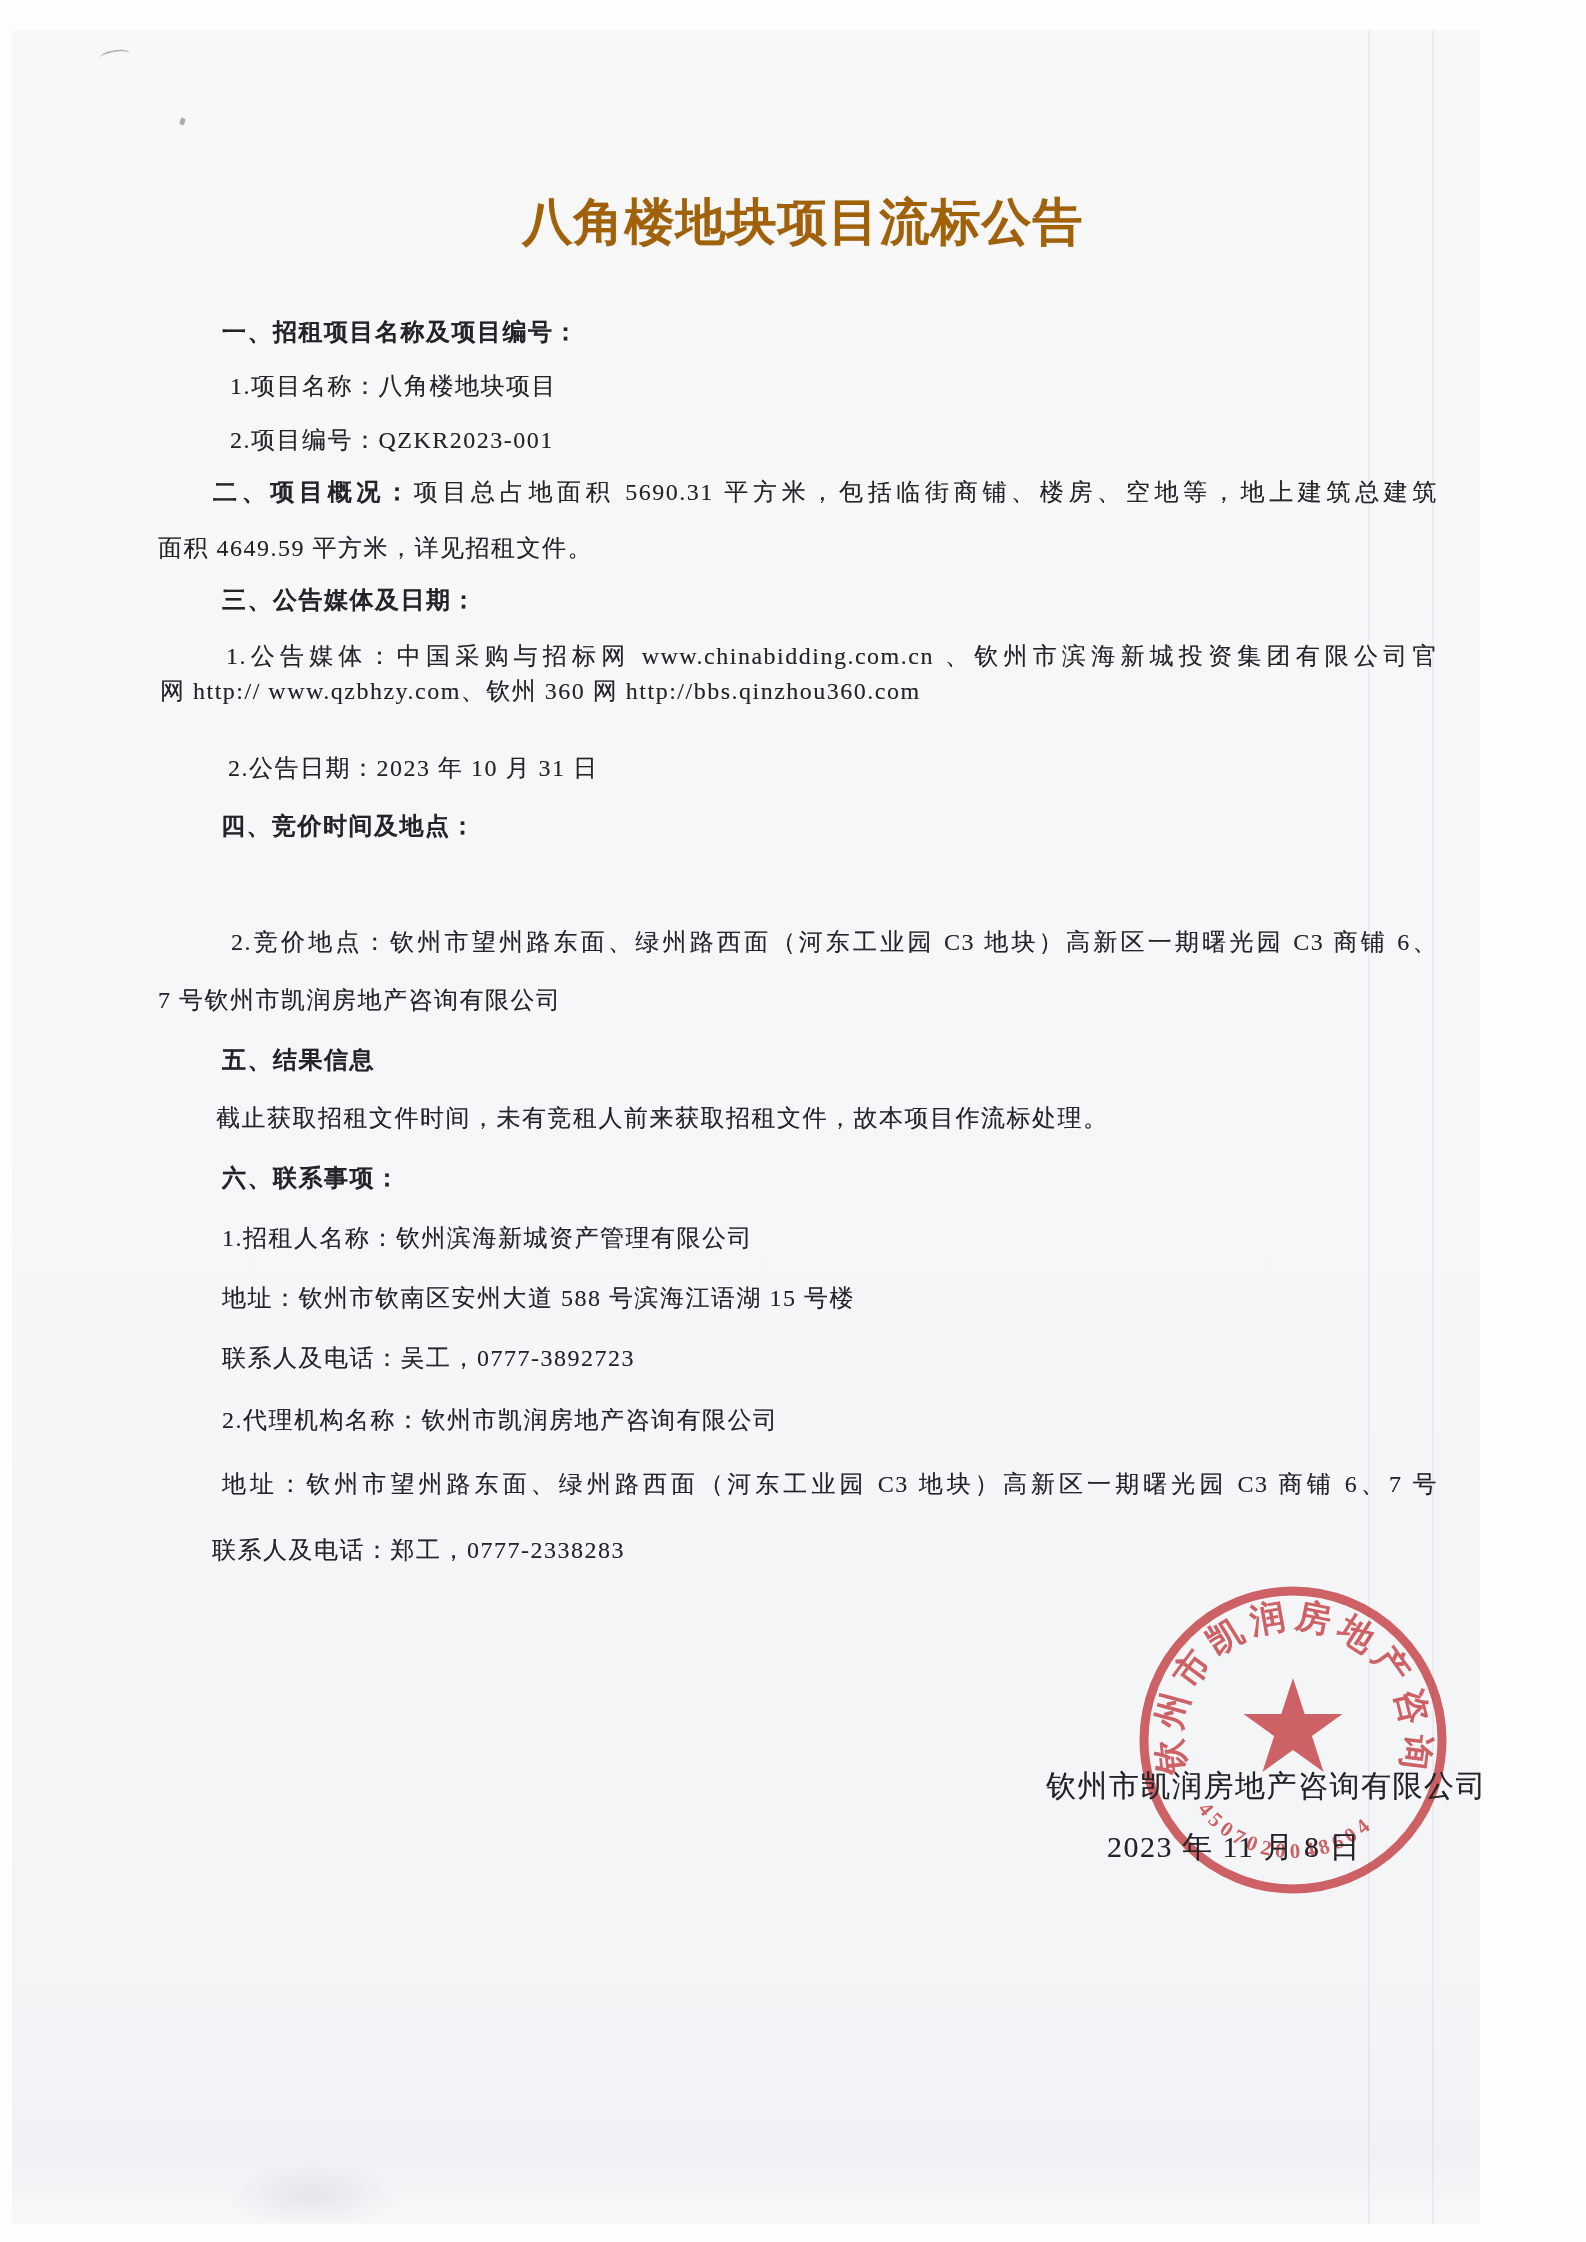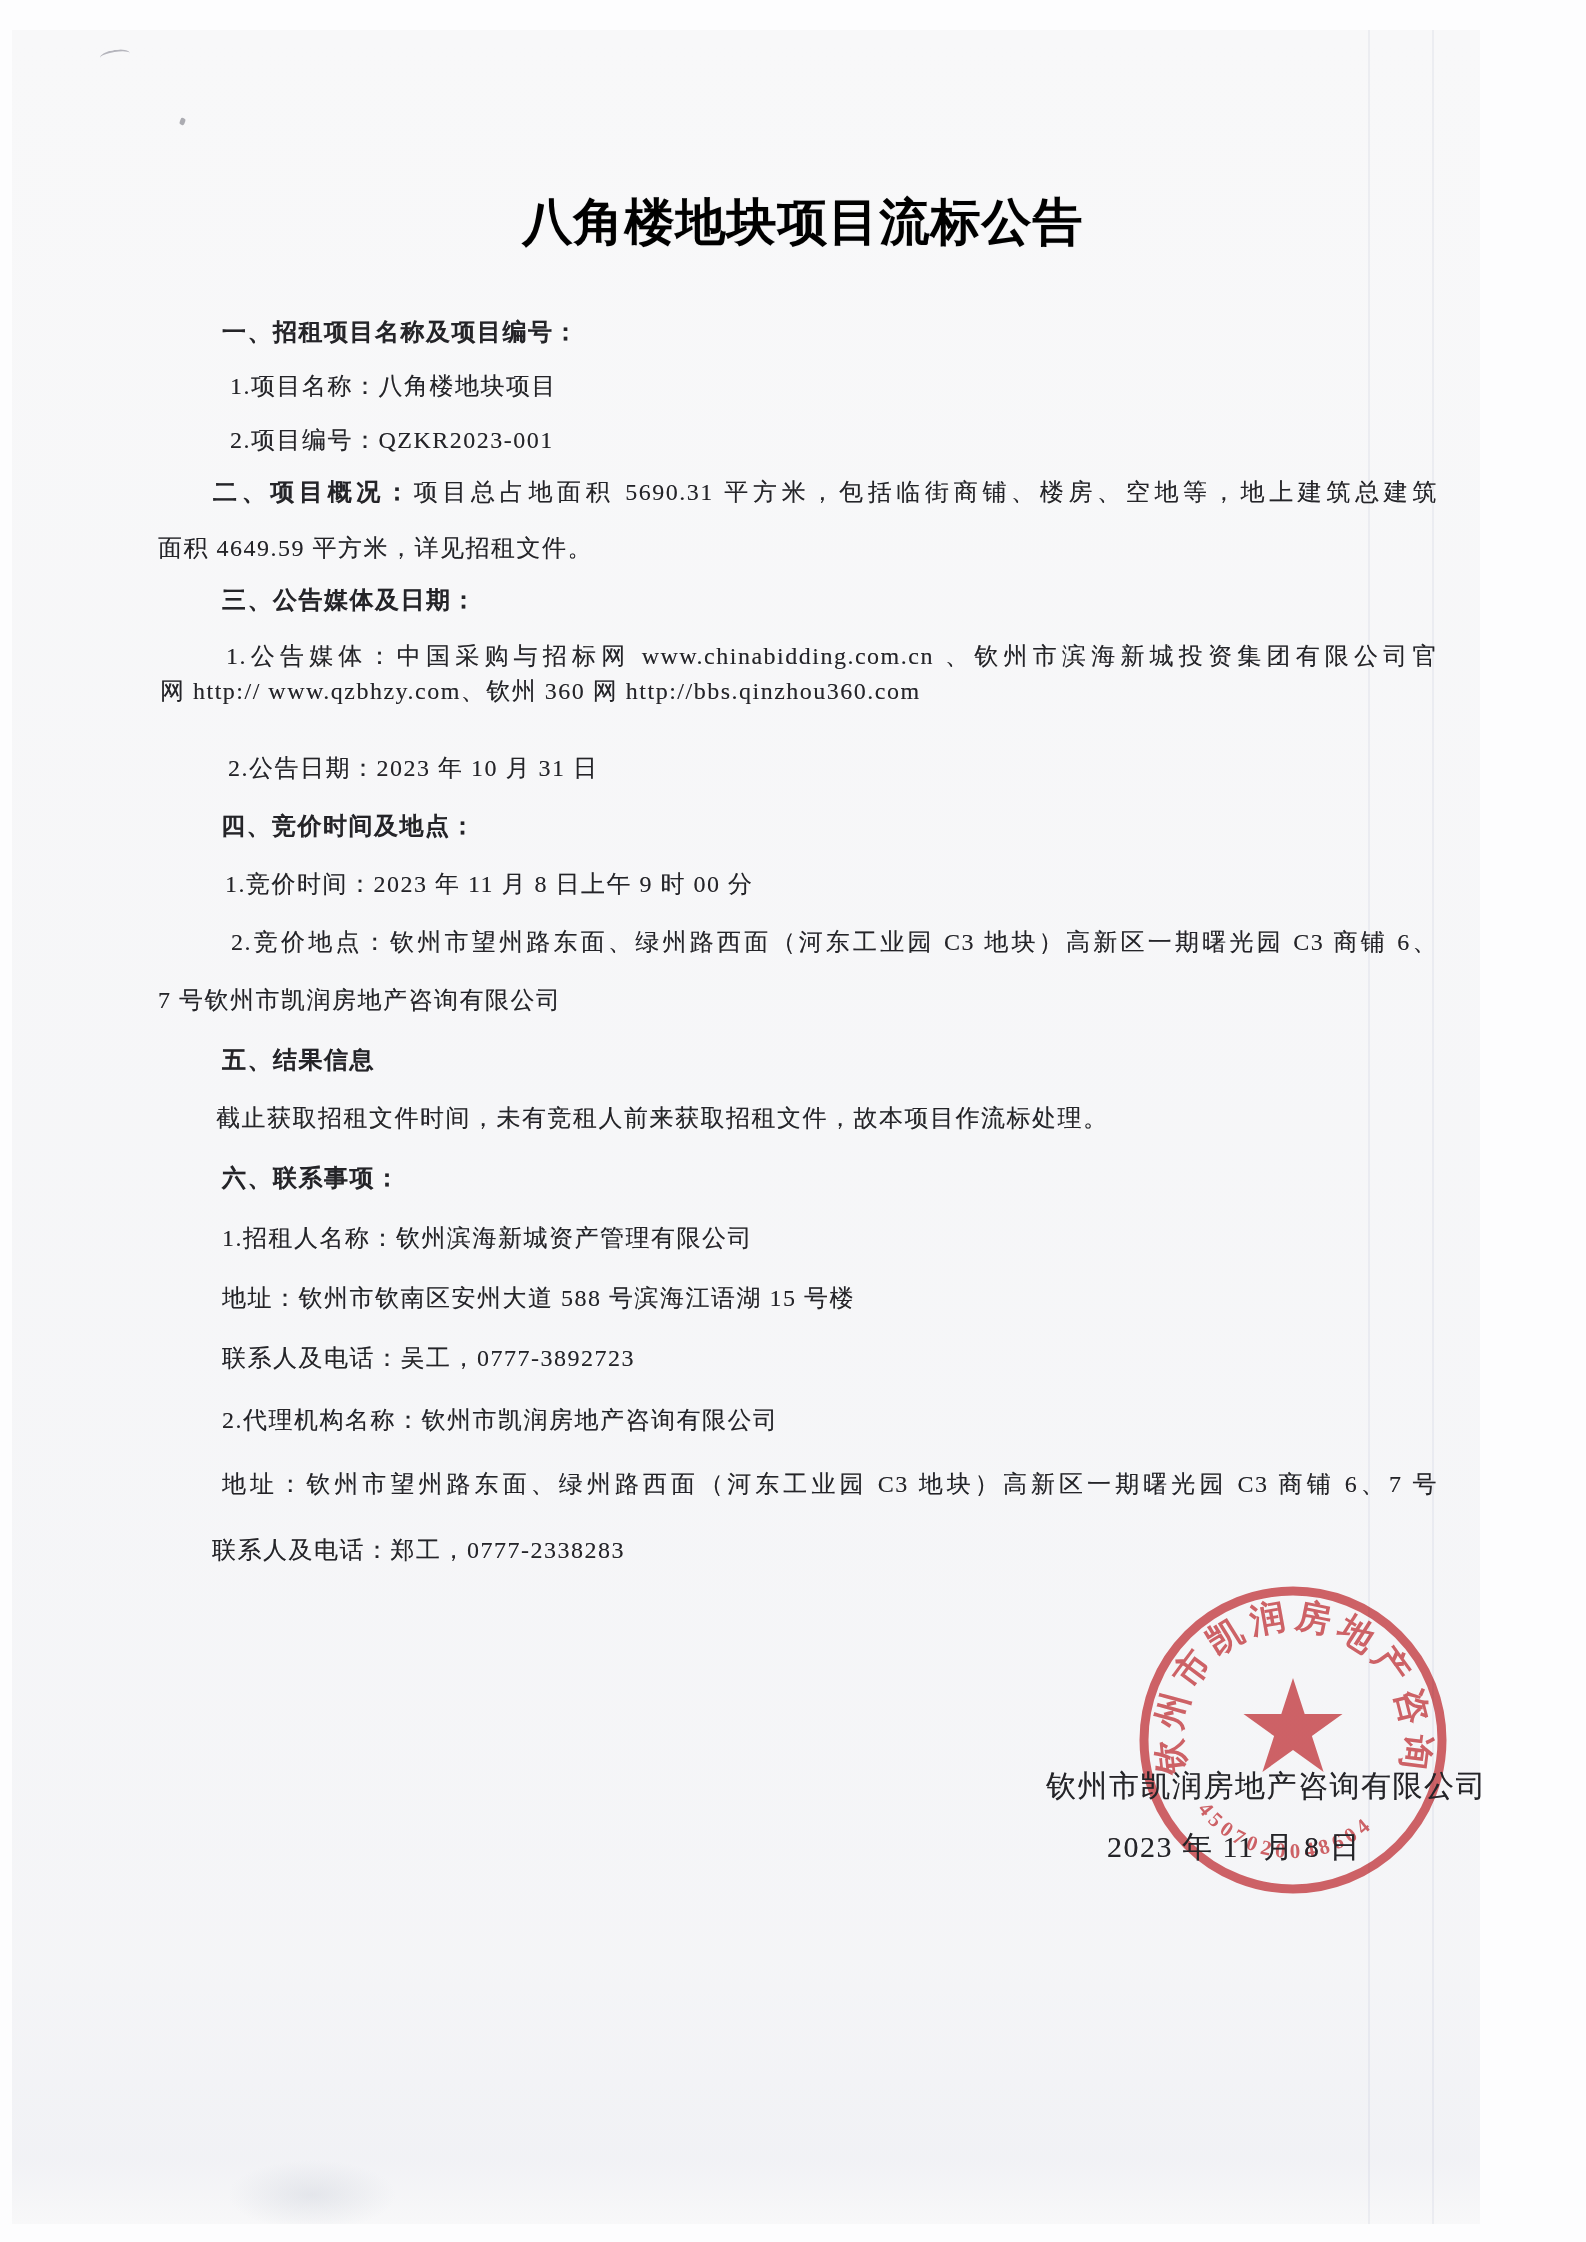--- a/index.html
+++ b/index.html
@@ -25,21 +25,21 @@
     background: rgba(165,168,195,0.14);
   }
 
   .doc-title {
     position: absolute;
     left: 803px; top: 190px;
     transform: translateX(-50%);
     white-space: nowrap;
     font-size: 50px; line-height: 64px;
     font-weight: bold;
-    color: #000000;
+    color: #a16207;
     letter-spacing: 1px;
     text-shadow: 0 0 1px rgba(20,20,25,0.25);
   }
 
   .line {
     position: absolute;
     white-space: nowrap;
     font-size: 24px; line-height: 40px;
     color: #242428;
     letter-spacing: 1.5px;
@@ -106,21 +106,20 @@
   <div class="line" style="left:222px; top:312px"><span class="lead">一、招租项目名称及项目编号：</span><span></span></div>
   <div class="line" style="left:230px; top:366px"><span class="lead"></span><span>1.项目名称：八角楼地块项目</span></div>
   <div class="line" style="left:230px; top:420px"><span class="lead"></span><span>2.项目编号：QZKR2023-001</span></div>
   <div class="line full" style="left:213px; top:472px; width:1225px"><span class="lead">二、项目概况：</span><span>项目总占地面积 5690.31 平方米，包括临街商铺、楼房、空地等，地上建筑总建筑</span></div>
   <div class="line" style="left:158px; top:528px"><span class="lead"></span><span>面积 4649.59 平方米，详见招租文件。</span></div>
   <div class="line" style="left:222px; top:580px"><span class="lead">三、公告媒体及日期：</span><span></span></div>
   <div class="line full" style="left:226px; top:636px; width:1212px"><span class="lead"></span><span>1.公告媒体：中国采购与招标网 www.chinabidding.com.cn 、钦州市滨海新城投资集团有限公司官</span></div>
   <div class="line" style="left:160px; top:671px"><span class="lead"></span><span>网 http:// www.qzbhzy.com、钦州 360 网 http://bbs.qinzhou360.com</span></div>
   <div class="line" style="left:228px; top:748px"><span class="lead"></span><span>2.公告日期：2023 年 10 月 31 日</span></div>
   <div class="line" style="left:221px; top:806px"><span class="lead">四、竞价时间及地点：</span><span></span></div>
-  <div class="line" style="left:225px; top:864px"><span class="lead"></span><span>1.竞价时间：2023 年 11 月 8 日上午 9 时 00 分</span></div>
   <div class="line full" style="left:231px; top:922px; width:1207px"><span class="lead"></span><span>2.竞价地点：钦州市望州路东面、绿州路西面（河东工业园 C3 地块）高新区一期曙光园 C3 商铺 6、</span></div>
   <div class="line" style="left:158px; top:980px"><span class="lead"></span><span>7 号钦州市凯润房地产咨询有限公司</span></div>
   <div class="line" style="left:222px; top:1040px"><span class="lead">五、结果信息</span><span></span></div>
   <div class="line" style="left:216px; top:1098px"><span class="lead"></span><span>截止获取招租文件时间，未有竞租人前来获取招租文件，故本项目作流标处理。</span></div>
   <div class="line" style="left:222px; top:1158px"><span class="lead">六、联系事项：</span><span></span></div>
   <div class="line" style="left:222px; top:1218px"><span class="lead"></span><span>1.招租人名称：钦州滨海新城资产管理有限公司</span></div>
   <div class="line" style="left:222px; top:1278px"><span class="lead"></span><span>地址：钦州市钦南区安州大道 588 号滨海江语湖 15 号楼</span></div>
   <div class="line" style="left:222px; top:1338px"><span class="lead"></span><span>联系人及电话：吴工，0777-3892723</span></div>
   <div class="line" style="left:222px; top:1400px"><span class="lead"></span><span>2.代理机构名称：钦州市凯润房地产咨询有限公司</span></div>
   <div class="line full" style="left:222px; top:1464px; width:1216px"><span class="lead"></span><span>地址：钦州市望州路东面、绿州路西面（河东工业园 C3 地块）高新区一期曙光园 C3 商铺 6、7 号</span></div>

